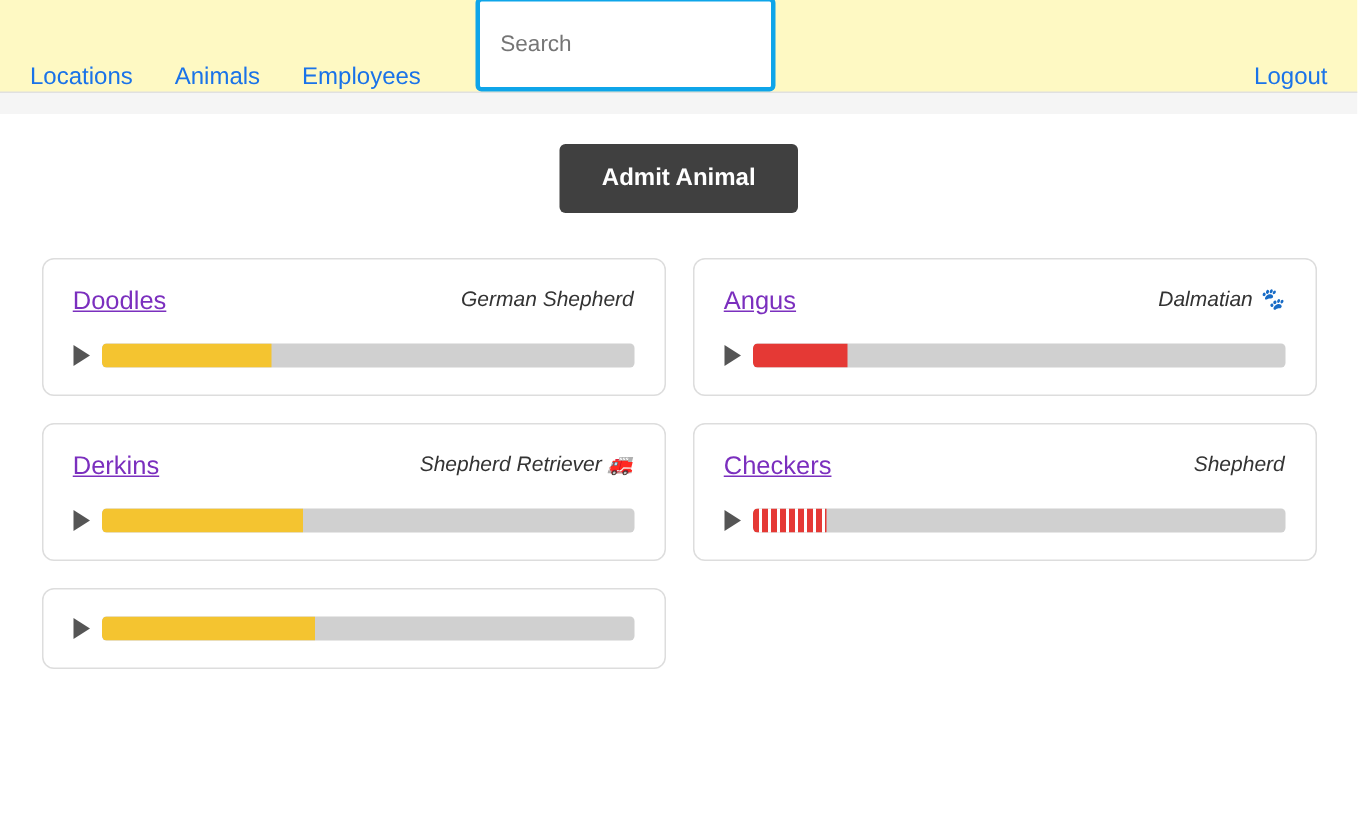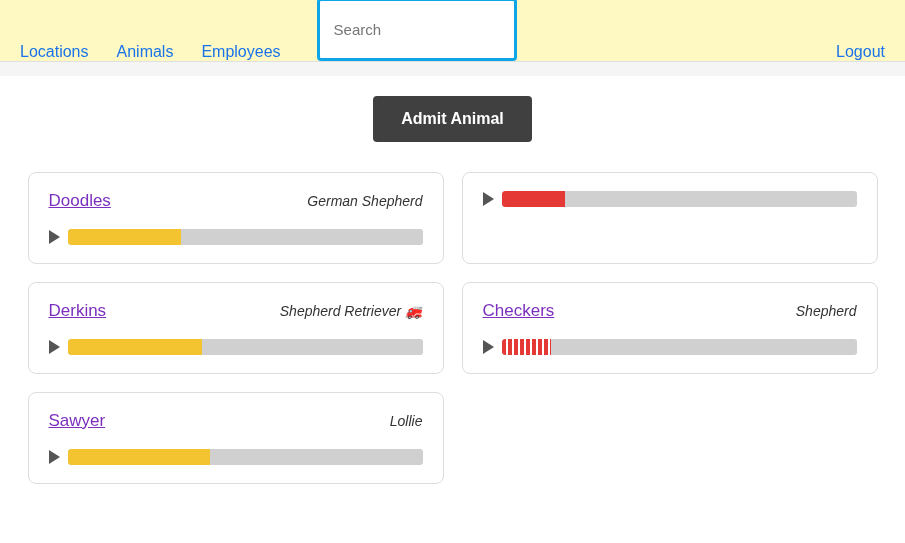--- a/index.html
+++ b/index.html
@@ -78,21 +78,21 @@
 
     
     .animal-card {
       border: 1px solid #ddd;
       border-radius: 8px;
       padding: 18px 20px 18px 20px;
       background: #fff;
     }
     .card-top {
       display: flex;
-      align-items: center;
+      align-items: flex-start;
       justify-content: space-between;
       margin-bottom: 18px;
     }
     .animal-name {
       color: #7b2fbe;
       font-size: 17px;
       text-decoration: underline;
       cursor: pointer;
     }
     .animal-breed {
@@ -162,20 +162,24 @@
           <span class="animal-breed">German Shepherd</span>
         </div>
         <div class="progress-row">
           <div class="play-icon"></div>
           <div class="progress-track">
             <div class="progress-fill yellow" style="width: 32%;"></div>
           </div>
         </div>
       </div>
       <div class="animal-card">
+        <div class="card-top">
+          <span class="animal-name">Angus</span>
+          <span class="animal-breed">Dalmatian 🐾</span>
+        </div>
         <div class="progress-row">
           <div class="play-icon"></div>
           <div class="progress-track">
             <div class="progress-fill red" style="width: 18%;"></div>
           </div>
         </div>
       </div>
       <div class="animal-card">
         <div class="card-top">
           <span class="animal-name">Derkins</span>
@@ -194,24 +198,20 @@
           <span class="animal-breed">Shepherd</span>
         </div>
         <div class="progress-row">
           <div class="play-icon"></div>
           <div class="progress-track">
             <div class="progress-fill red-hatch" style="width: 14%;"></div>
           </div>
         </div>
       </div>
       <div class="animal-card">
-        <div class="card-top">
-          <span class="animal-name">Sawyer</span>
-          <span class="animal-breed">Lollie</span>
-        </div>
         <div class="progress-row">
           <div class="play-icon"></div>
           <div class="progress-track">
             <div class="progress-fill yellow" style="width: 40%;"></div>
           </div>
         </div>
       </div>
     </div>
 </main>
 

